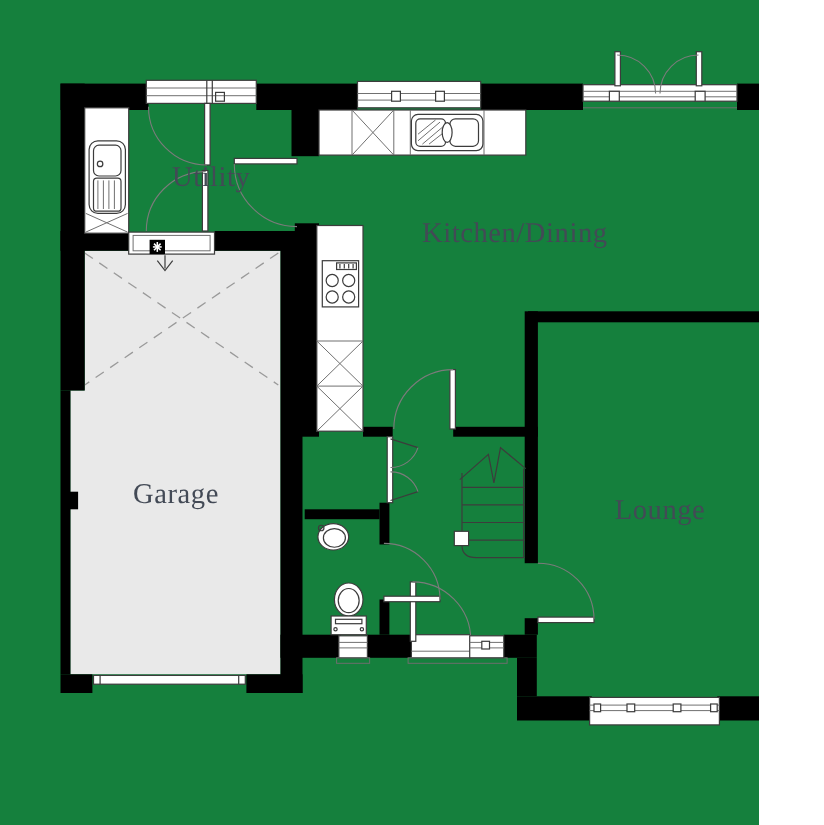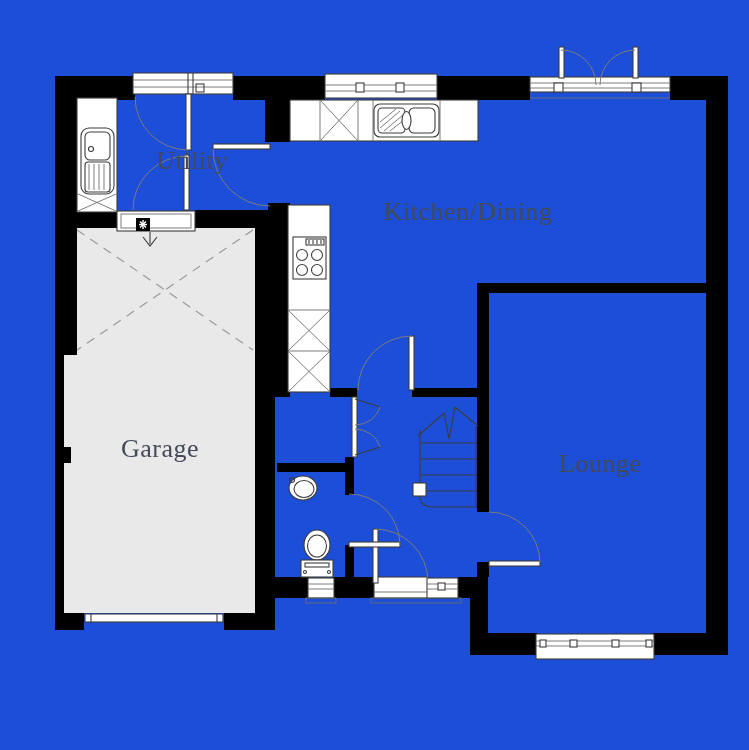--- a/index.html
+++ b/index.html
@@ -1,16 +1,16 @@
 <!DOCTYPE html>
 <html><head>
 <meta charset="utf-8">
 <style>
   html,body{margin:0;padding:0;background:#fff;}
-  .stage{position:relative;width:749px;height:750px;background:#1d4ed8;overflow:hidden;
+  .stage{position:relative;width:690px;height:750px;background:#15803d;overflow:hidden;
          font-family:"Liberation Serif","DejaVu Serif",serif;}
   svg{display:block;}
   .wall{fill:#000;stroke:none;}
   .fx{stroke:#3c3c3c;fill:none;stroke-width:1.1;}
   .fxw{stroke:#3c3c3c;fill:#fff;stroke-width:1.1;}
   .thin{stroke:#6e6e6e;stroke-width:0.9;fill:none;}
   .arc{stroke:#7b7b7b;fill:none;stroke-width:1;}
   .dash{stroke:#9a9a9a;stroke-width:1.2;stroke-dasharray:9 7;fill:none;}
   .white-line{stroke:#fff;stroke-width:1.4;fill:none;}
   .lbl{font-family:"Liberation Serif","DejaVu Serif",serif;font-size:26px;letter-spacing:0.5px;}

